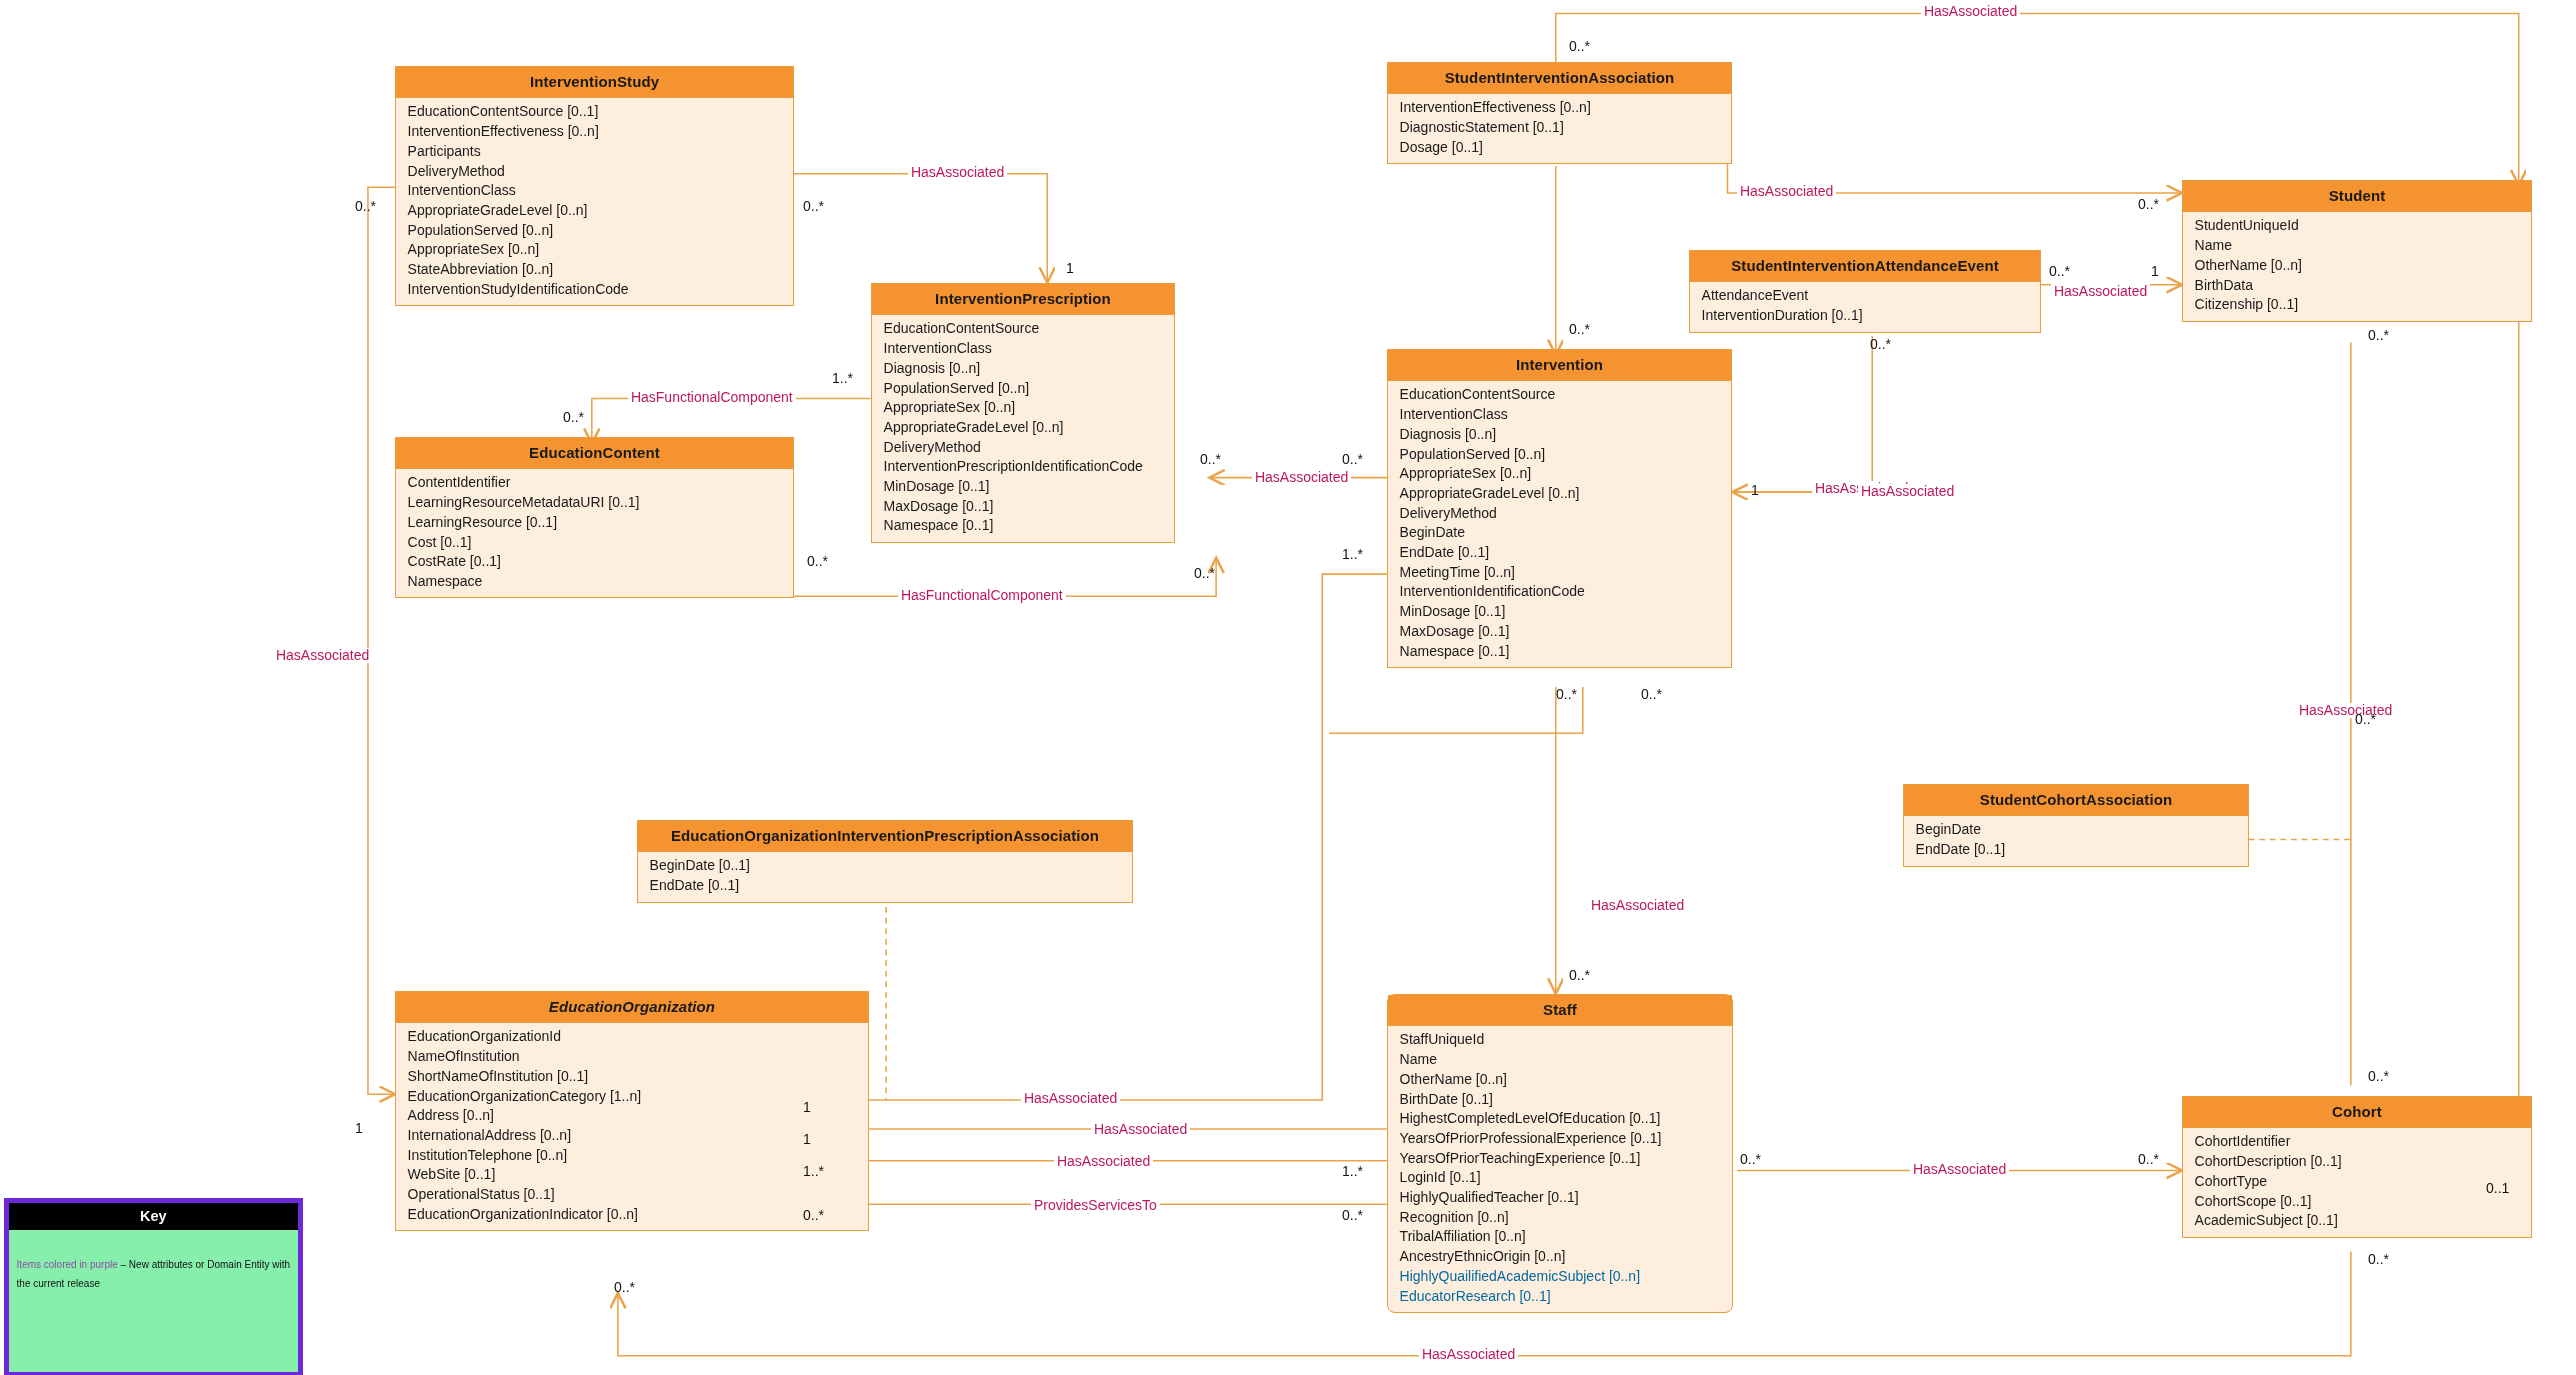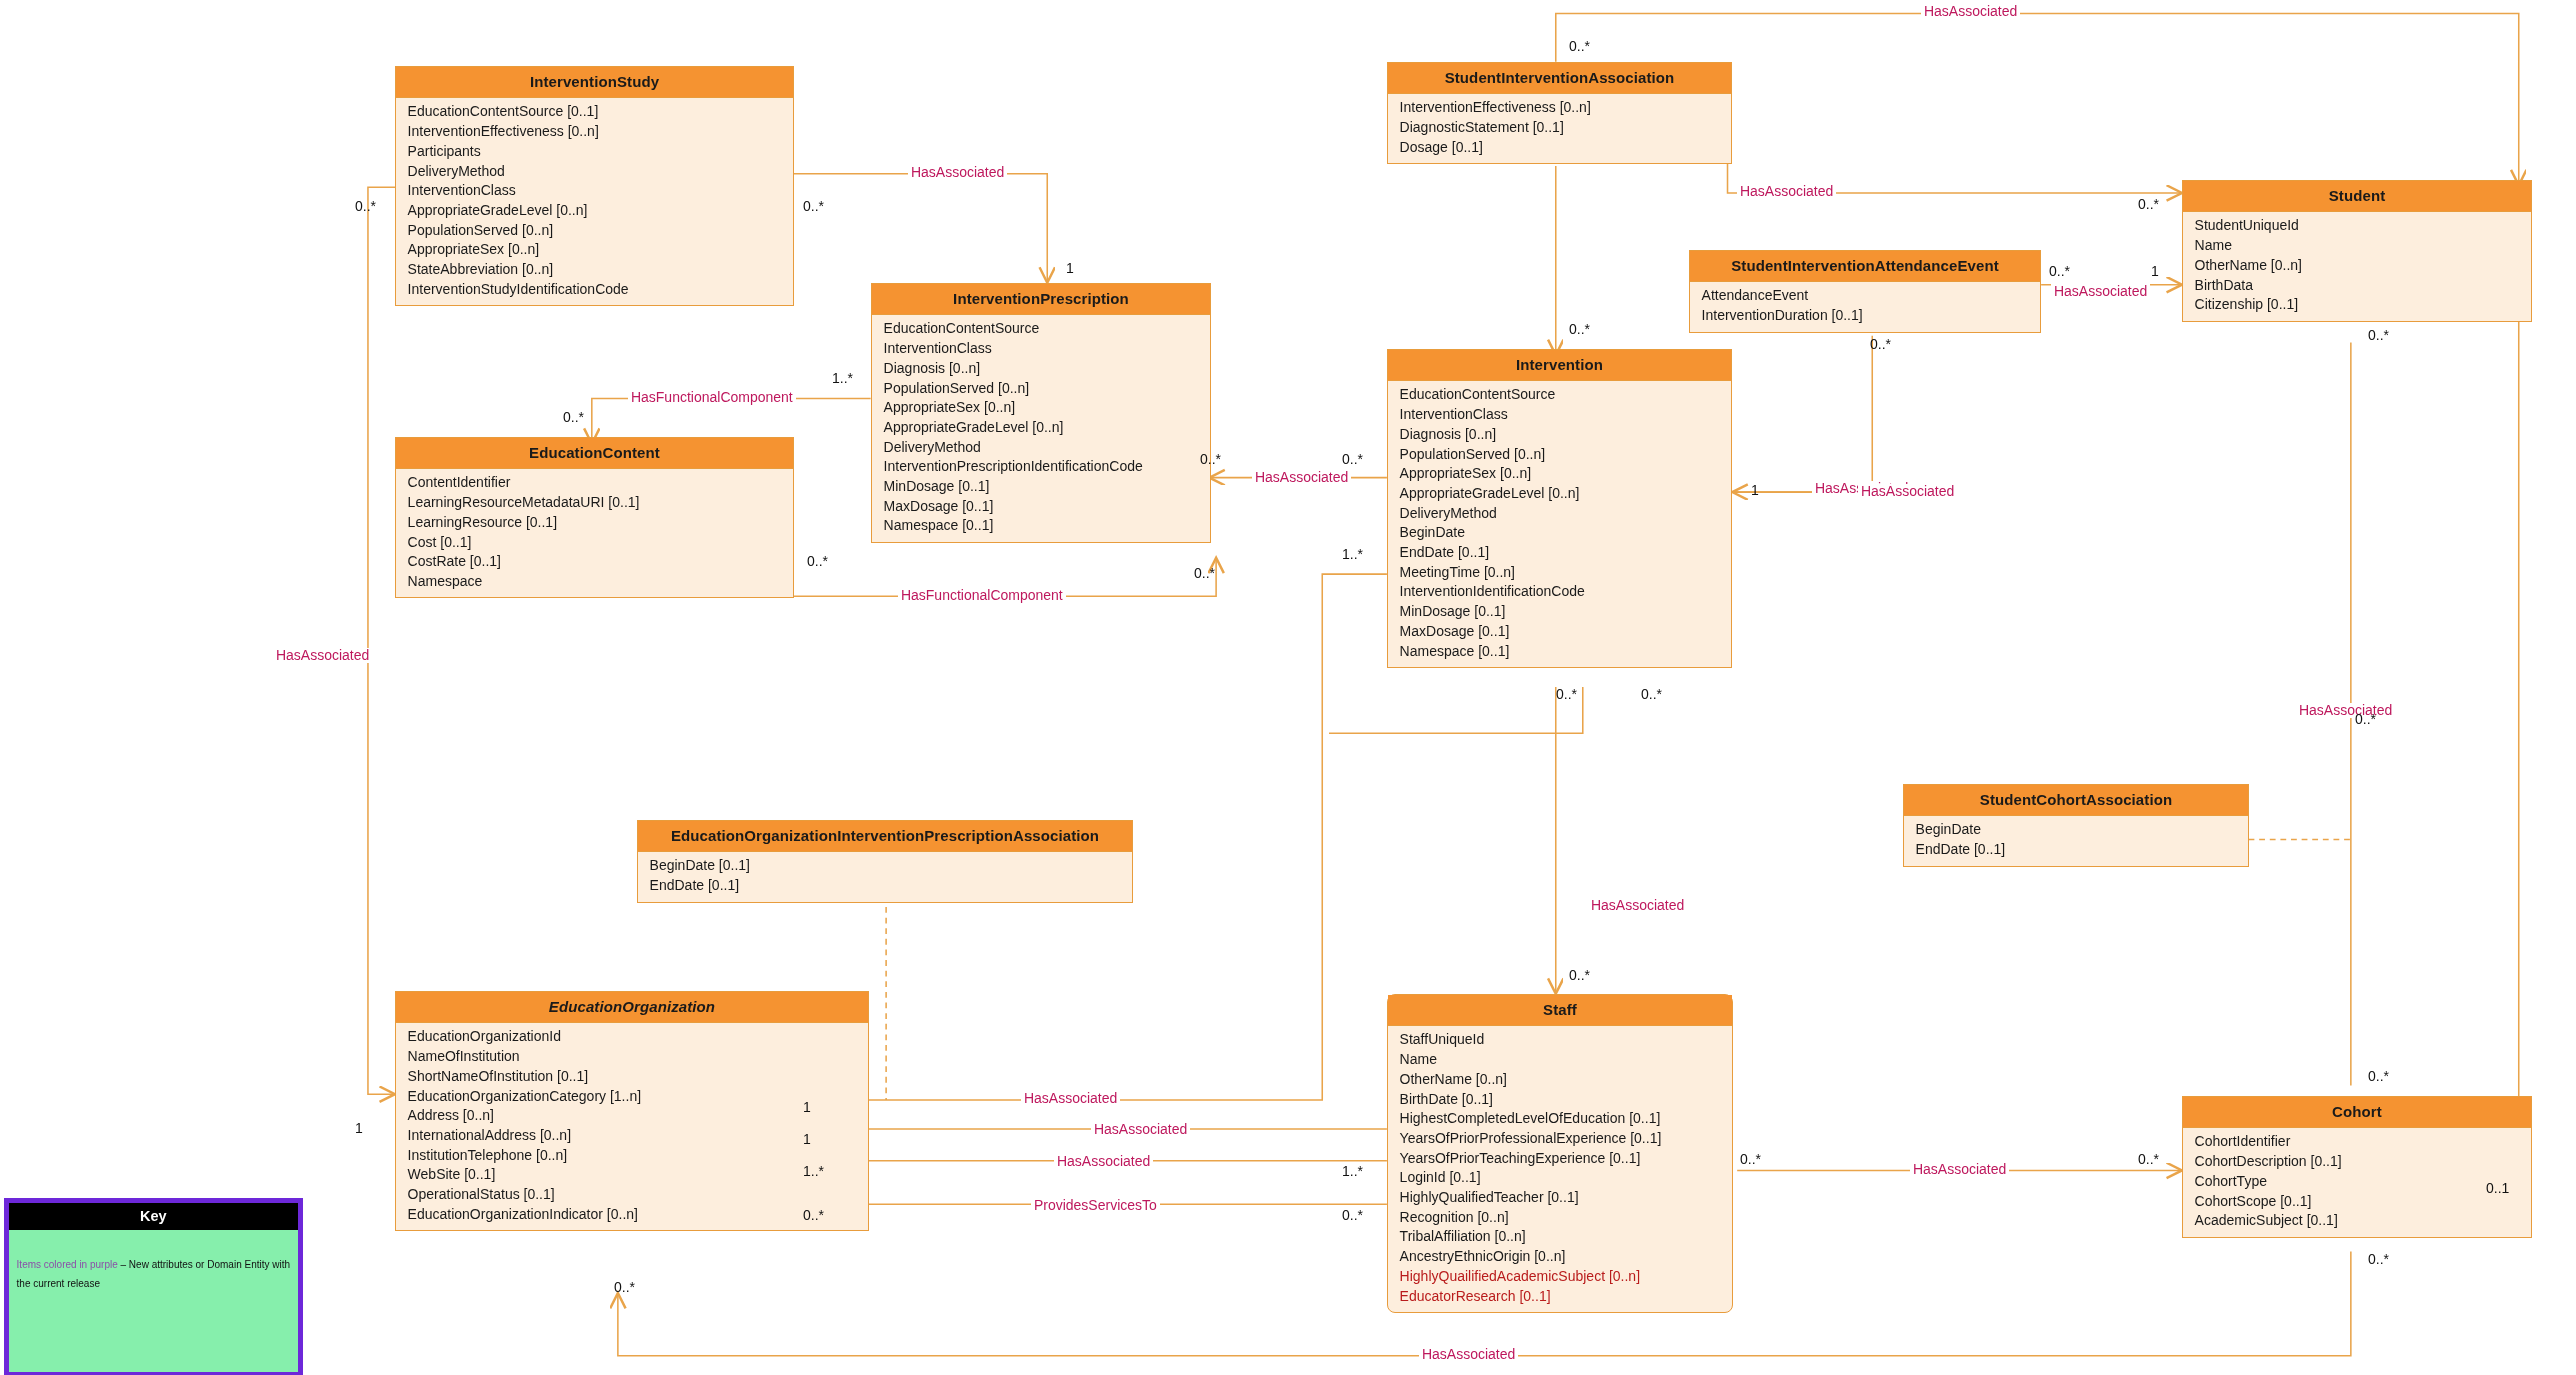--- a/index.html
+++ b/index.html
@@ -5,21 +5,21 @@
   html,body{margin:0;padding:0;background:#ffffff;}
   body{font-family:"Liberation Sans",sans-serif;}
   #stage{position:relative;width:2576px;height:1375px;background:#fff;overflow:hidden;}
   #edges{position:absolute;left:0;top:0;width:2576px;height:1375px;}
   .cls{position:absolute;box-sizing:border-box;border:1px solid #e89c3c;background:#fdeedd;}
   .cls .hdr{background:#f59331;color:#1a1a1a;font-weight:bold;font-size:15px;text-align:center;
             padding:5.8px 3.9px 6.8px;letter-spacing:0.1px;border-bottom:1px solid #e89c3c;}
   .cls .hdr.abstract{font-style:italic;}
   .cls .attrs{padding:4.8px 0 5.8px 0;}
   .cls .attrs div{font-size:14px;color:#1a1a1a;line-height:19.7px;padding:0 7.7px 0 11.6px;white-space:nowrap;}
-  .cls .attrs div.new{color:#b91c1c;}
+  .cls .attrs div.new{color:#0369a1;}
   .lbl{position:absolute;font-size:14px;color:#be185d;background:#fff;padding:0 2.9px;white-space:nowrap;line-height:15.4px;}
   .mult{position:absolute;font-size:14px;color:#111;white-space:nowrap;line-height:15.4px;}
   .keybox{position:absolute;border:5px solid #6d28d9;background:#86efac;box-sizing:border-box;margin-top:44px;}
   .keybox .khdr{background:#000;color:#fff;font-weight:bold;font-size:14.5px;text-align:center;padding:4.8px 0 5.8px;}
   .keybox .kbody{padding:25px 7.7px 7.7px 7.7px;font-size:10px;line-height:19.3px;color:#111;}
   .keybox .kbody .pur{color:#8b4fa8;}
 </style>
 </head>
 <body>
 
@@ -90,21 +90,21 @@
       <div>DeliveryMethod</div>
       <div>InterventionClass</div>
       <div>AppropriateGradeLevel [0..n]</div>
       <div>PopulationServed [0..n]</div>
       <div>AppropriateSex [0..n]</div>
       <div>StateAbbreviation [0..n]</div>
       <div>InterventionStudyIdentificationCode</div>
     </div>
   </div>
 
-  <div class="cls" style="left:871px;top:283px;width:340px;">
+  <div class="cls" style="left:871px;top:283px;width:304px;">
     <div class="hdr">InterventionPrescription</div>
     <div class="attrs">
       <div>EducationContentSource</div>
       <div>InterventionClass</div>
       <div>Diagnosis [0..n]</div>
       <div>PopulationServed [0..n]</div>
       <div>AppropriateSex [0..n]</div>
       <div>AppropriateGradeLevel [0..n]</div>
       <div>DeliveryMethod</div>
       <div>InterventionPrescriptionIdentificationCode</div>

